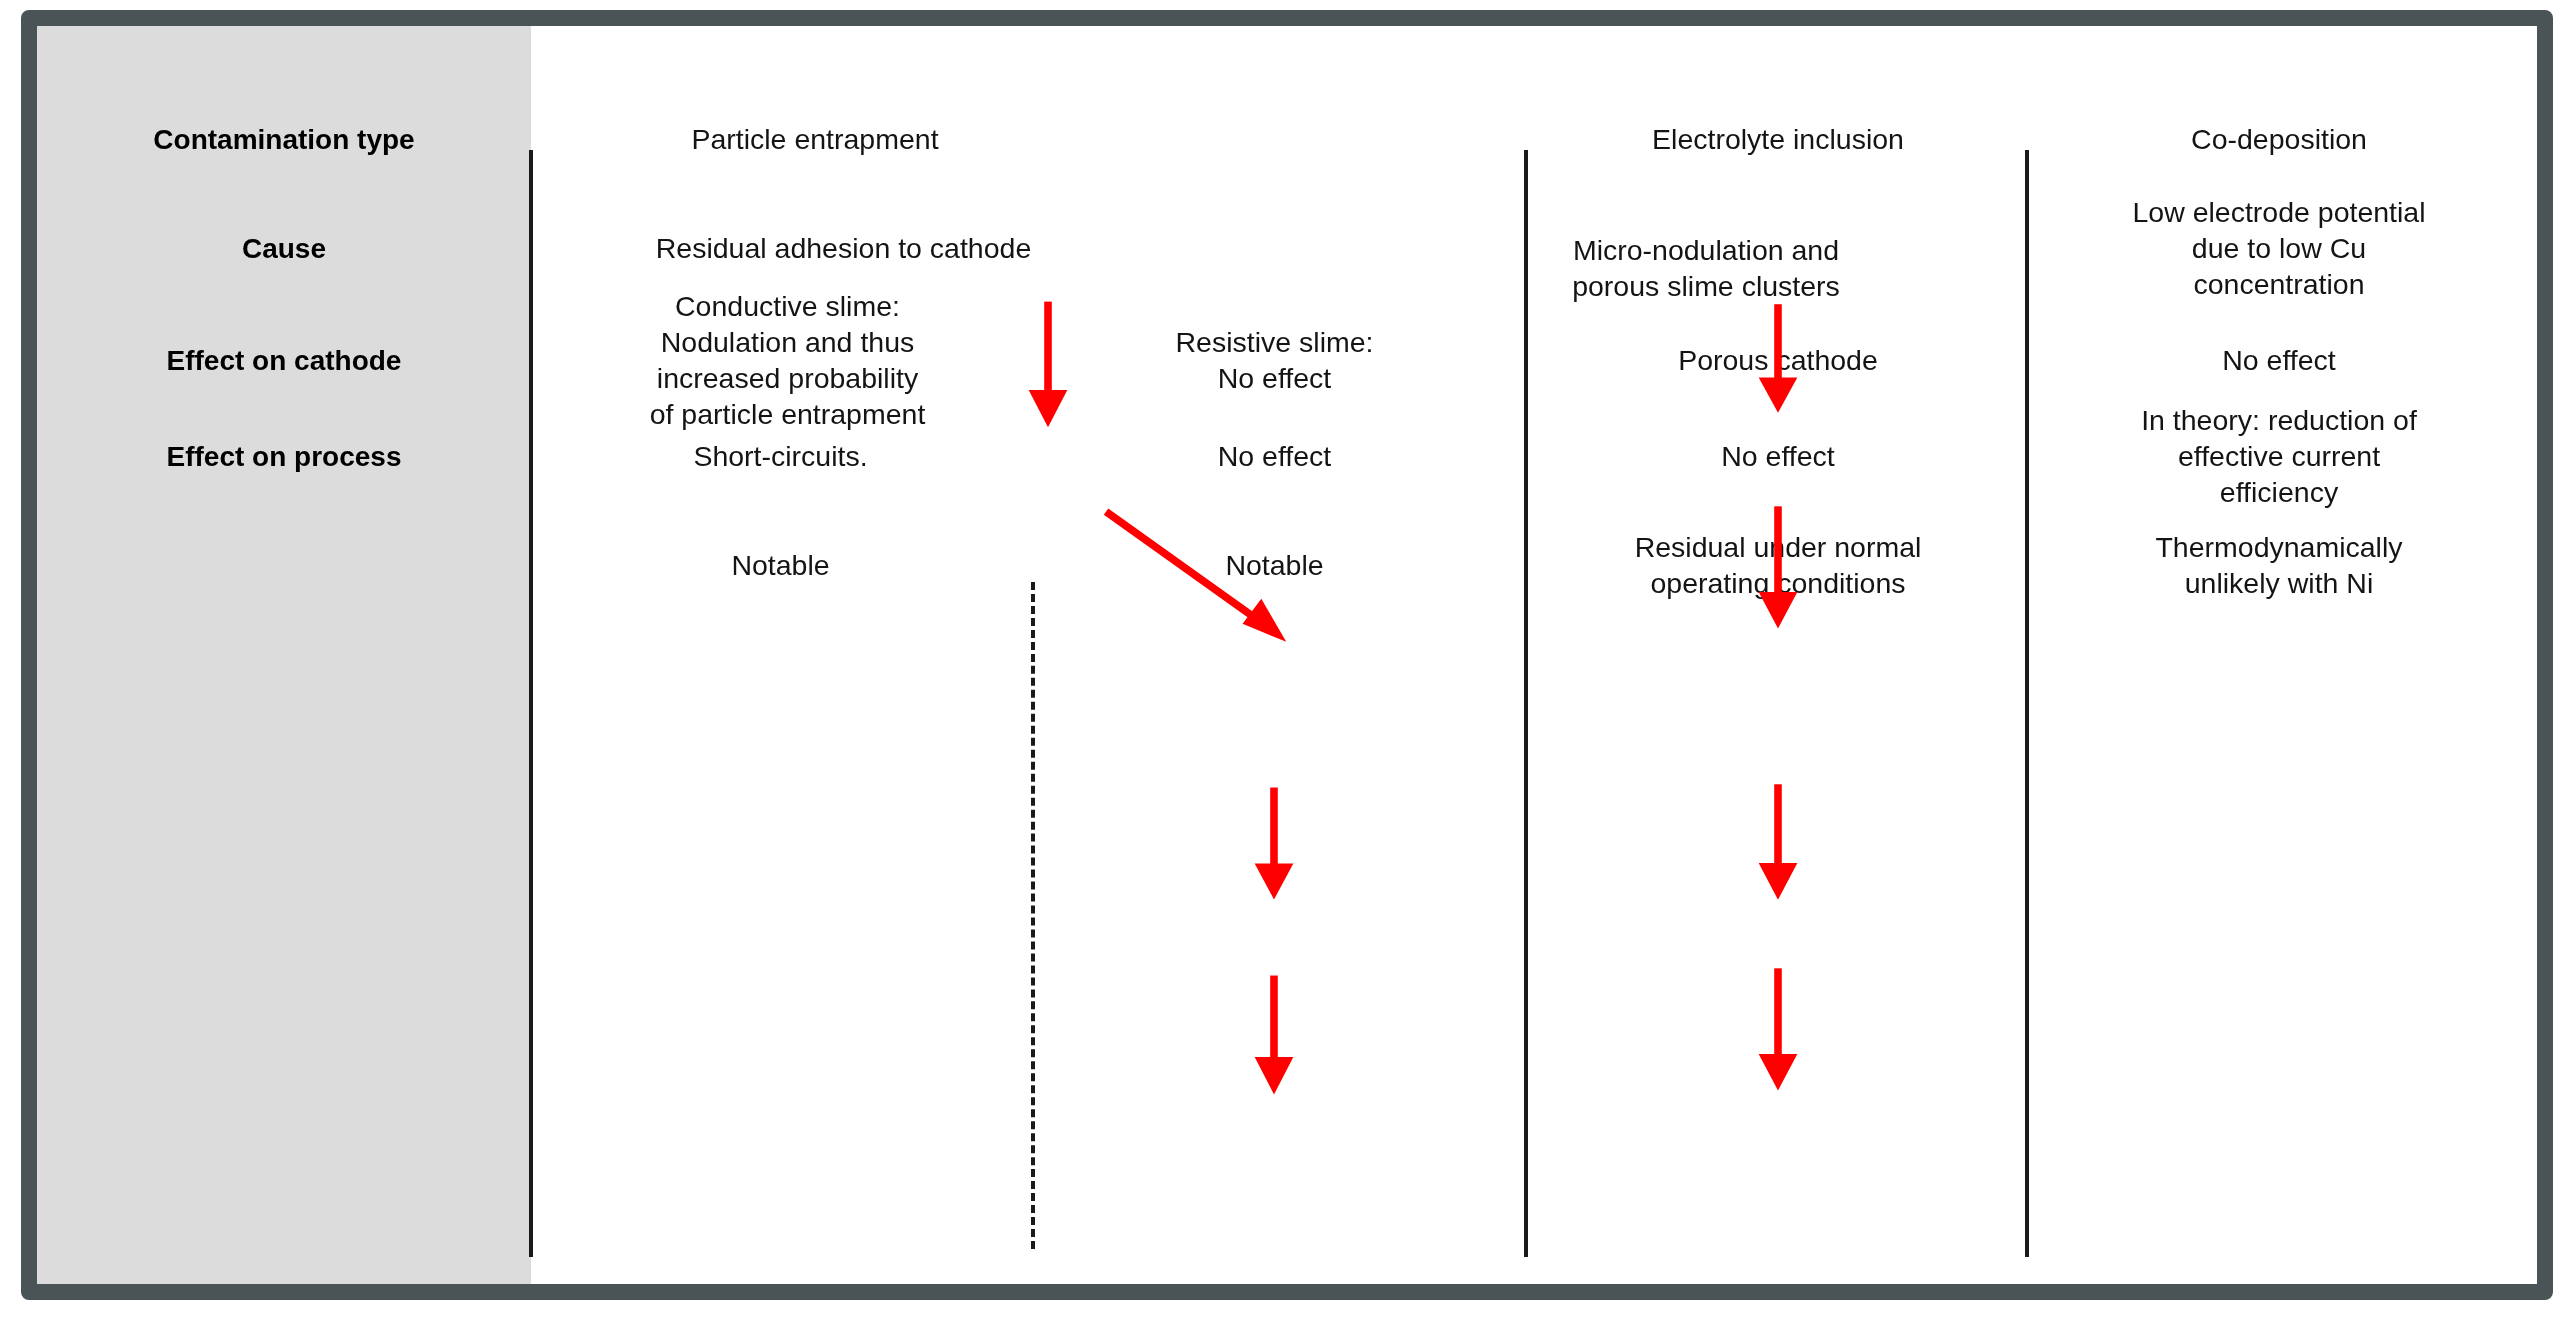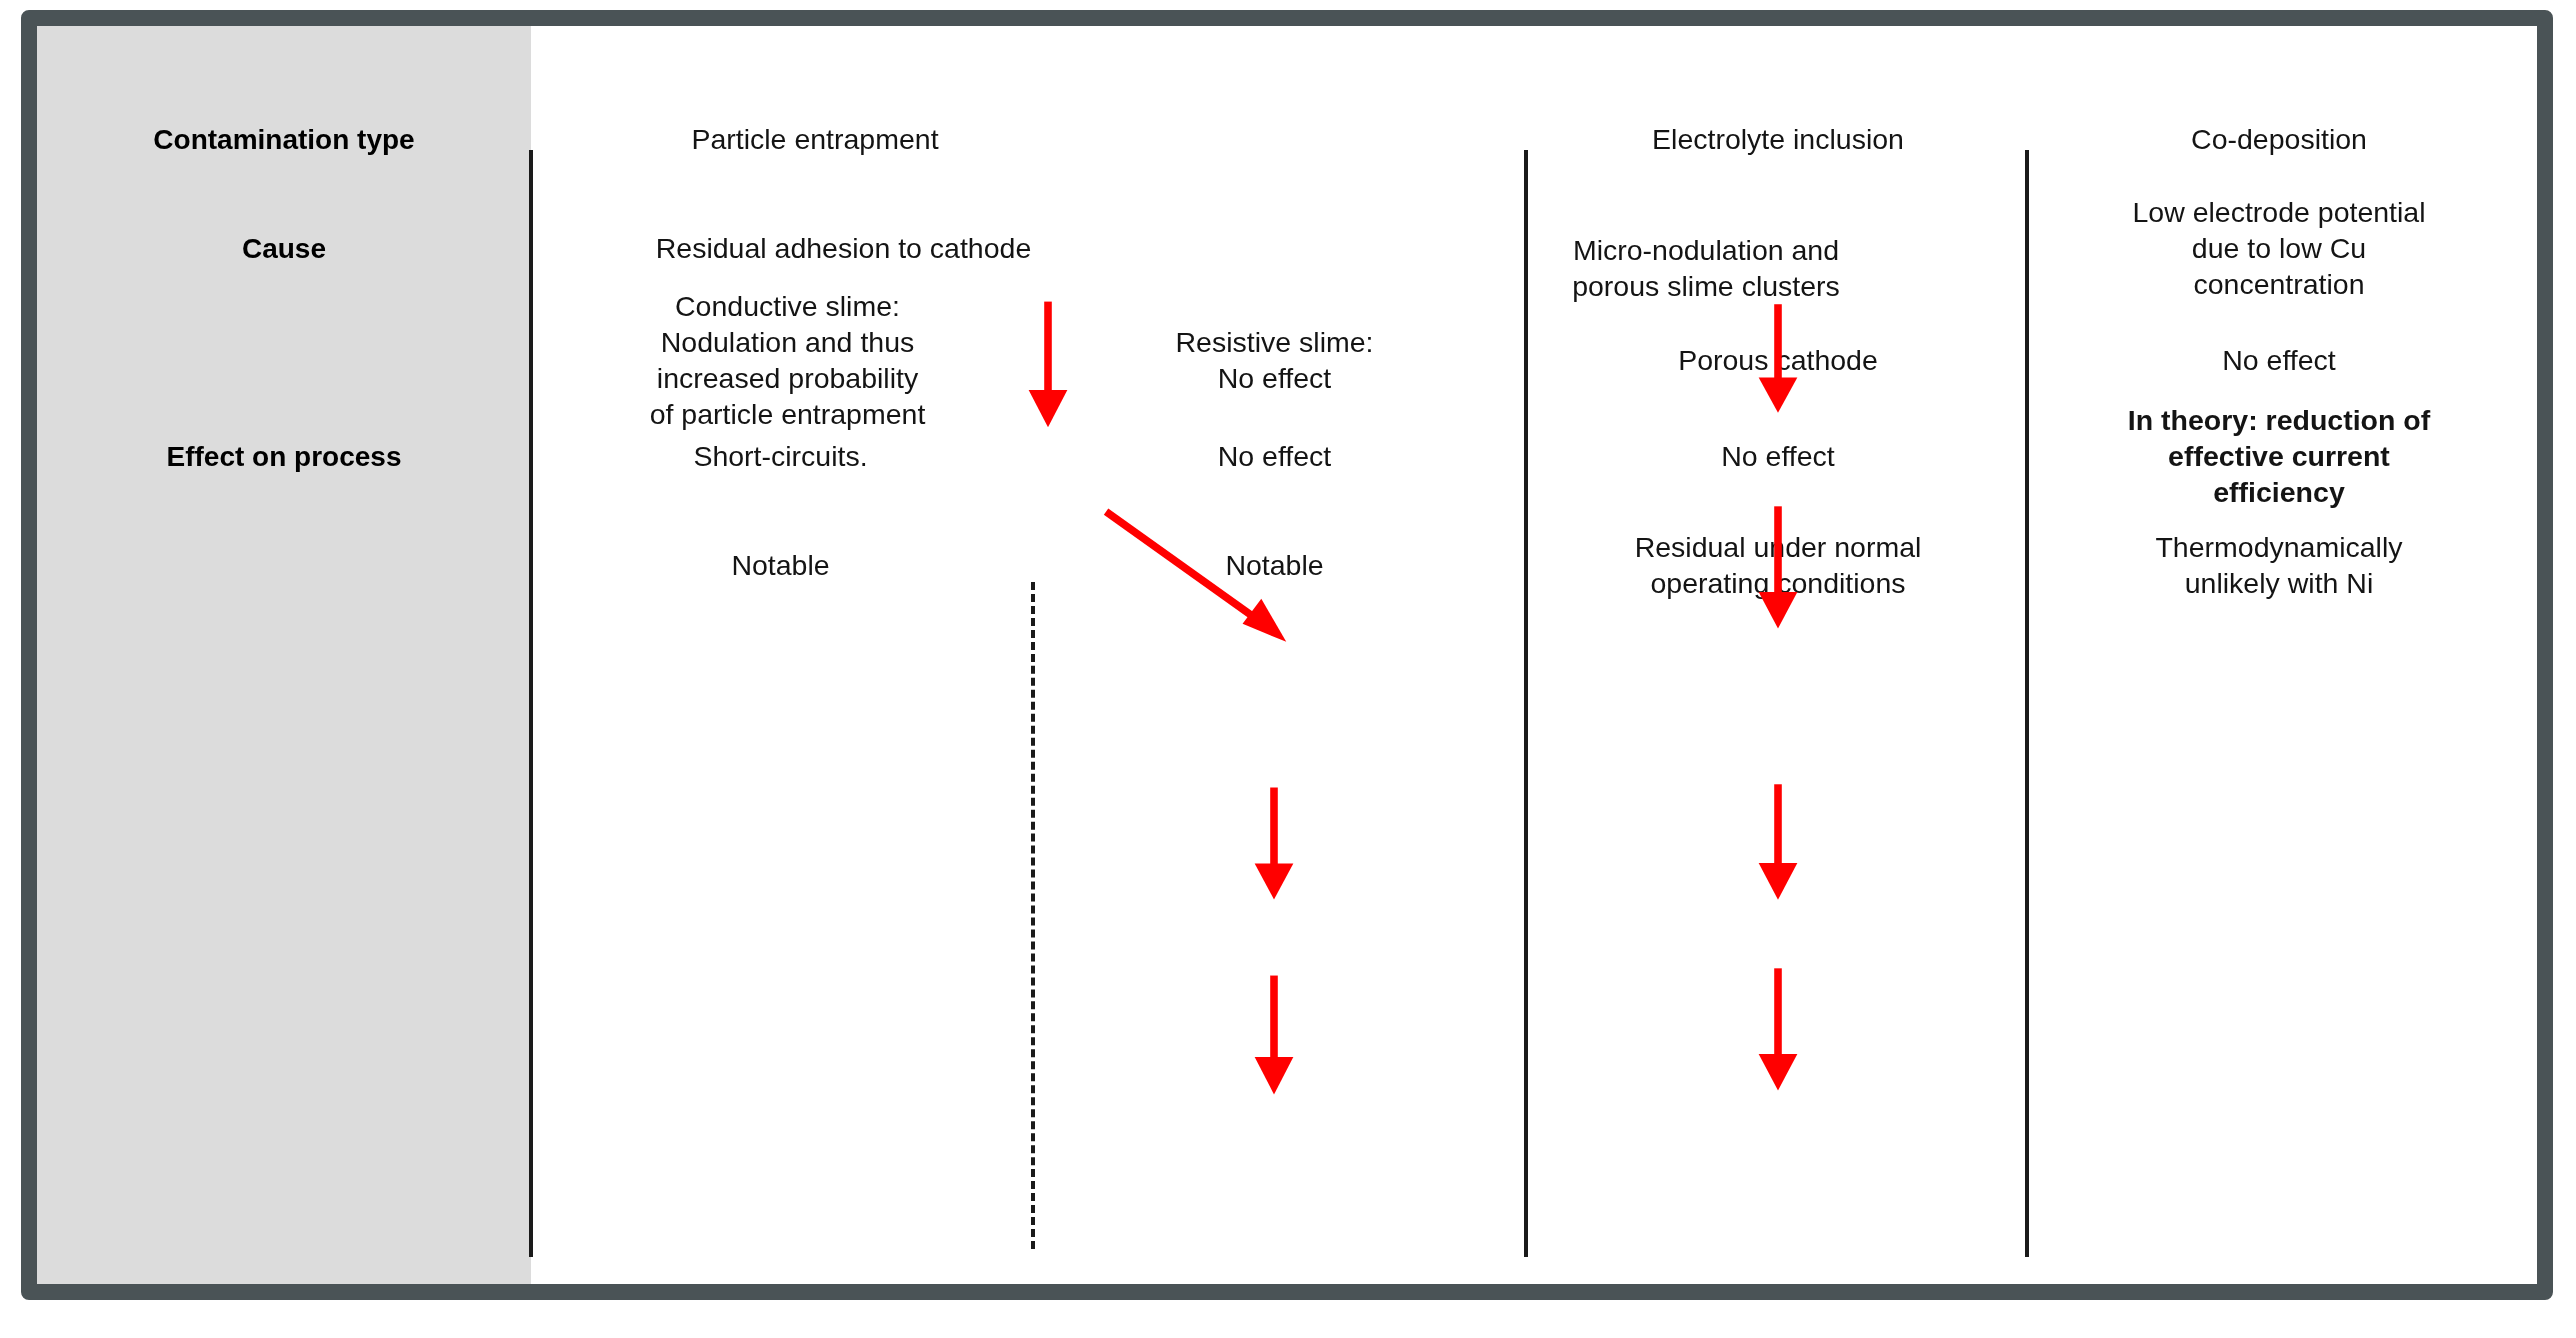--- a/index.html
+++ b/index.html
@@ -76,20 +76,21 @@
 
     <div id="label-column"></div>
 
     <div class="divider solid" style="left:492px;"></div>
     <div class="divider dashed" style="left:994px;"></div>
     <div class="divider solid" style="left:1487px;"></div>
     <div class="divider solid" style="left:1988px;"></div>
 
     <div class="cell row-label" style="left:21px;  top:113px; width:452px;">Contamination type</div>
     <div class="cell row-label" style="left:21px;  top:222px; width:452px;">Cause</div>
+    <div class="cell row-label" style="left:21px;  top:334px; width:452px;">Effect on cathode</div>
     <div class="cell row-label" style="left:21px;  top:430px; width:452px;">Effect on process</div>
 
     <div class="cell" style="left:528px; top:113px; width:500px;">Particle entrapment</div>
 
     <div class="cell" style="left:487px; top:222px; width:639px;">Residual adhesion to cathode</div>
 
     <div class="cell" style="left:507px; top:334px; width:487px;">Conductive slime:
 Nodulation and thus
 increased  probability
 of particle entrapment</div>
@@ -118,21 +119,21 @@
 operating conditions</div>
 
     <div class="cell" style="left:2002px; top:113px; width:480px;">Co-deposition</div>
 
     <div class="cell" style="left:2002px; top:222px; width:480px;">Low electrode potential
 due to low Cu
 concentration</div>
 
     <div class="cell" style="left:2002px; top:334px; width:480px;">No effect</div>
 
-    <div class="cell" style="left:2002px; top:430px; width:480px;font-weight:bold;">In theory: reduction of
+    <div class="cell" style="left:2002px; top:430px; width:480px;">In theory: reduction of
 effective current
 efficiency</div>
 
     <div class="cell" style="left:2002px; top:539px; width:480px;">Thermodynamically
 unlikely with Ni</div>
 
     <div class="arrow" style="left:973px; top:275px;">
       <svg width="76" height="129" viewBox="0 0 110 185">
         <line x1="55" y1="0" x2="55" y2="140" stroke="#ff0000" stroke-width="11"></line>
         <polygon points="55,182 27,128 83,128" fill="#ff0000"></polygon>

